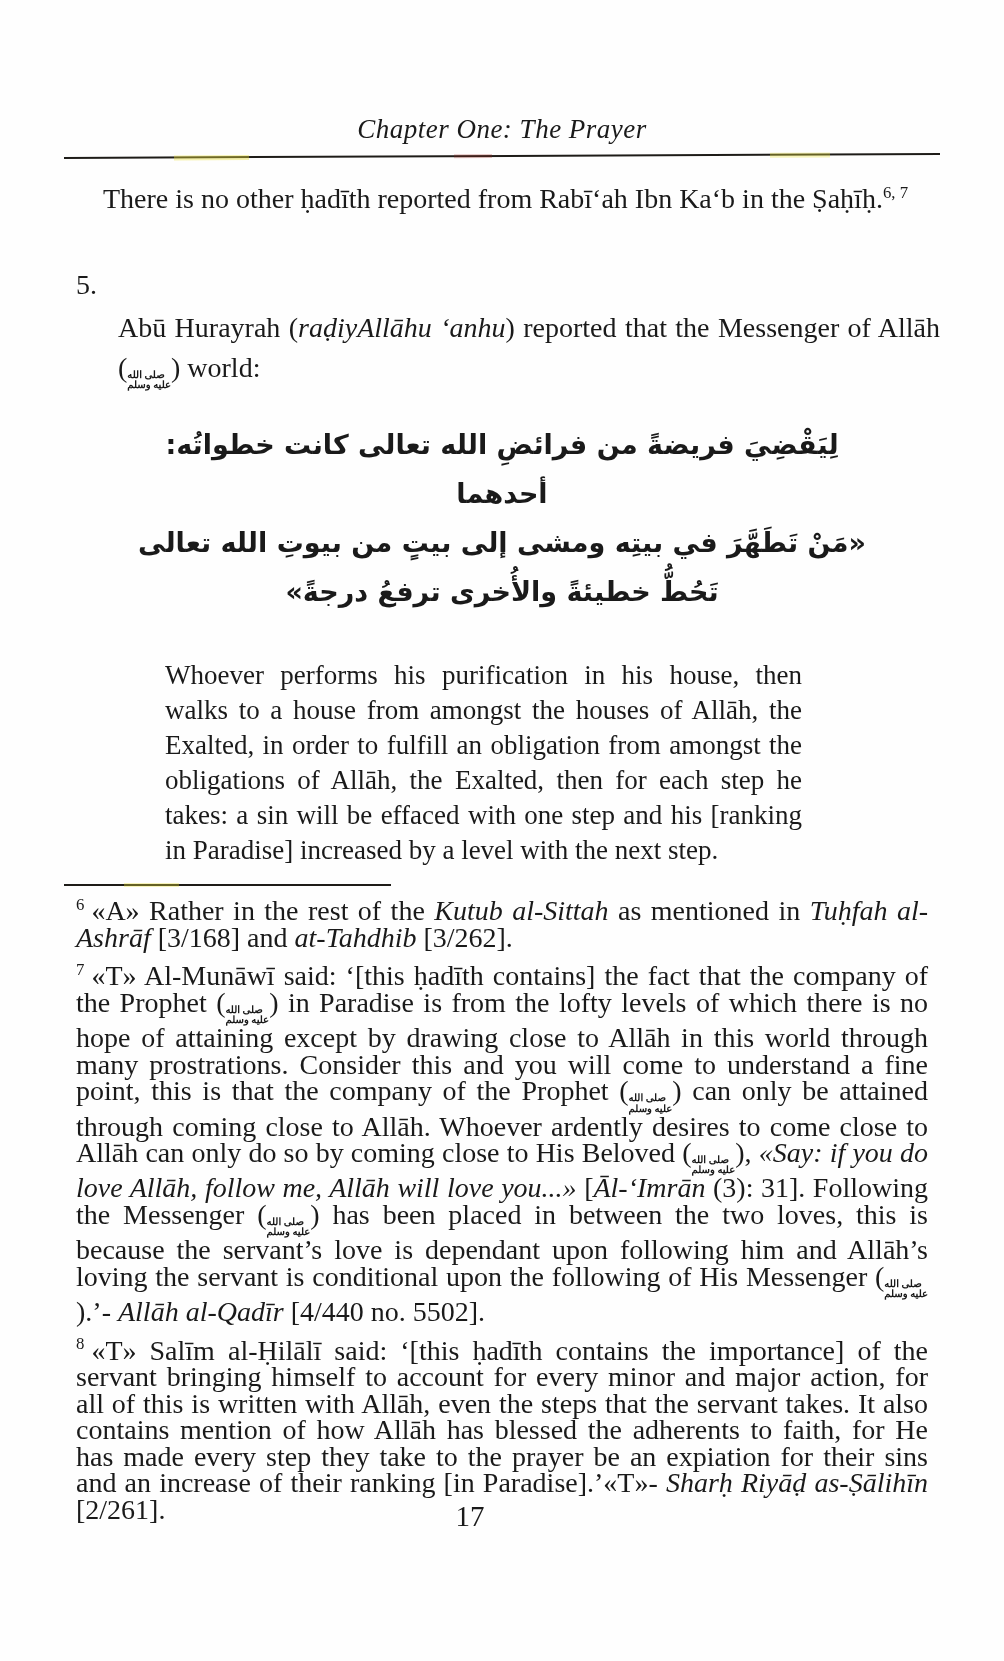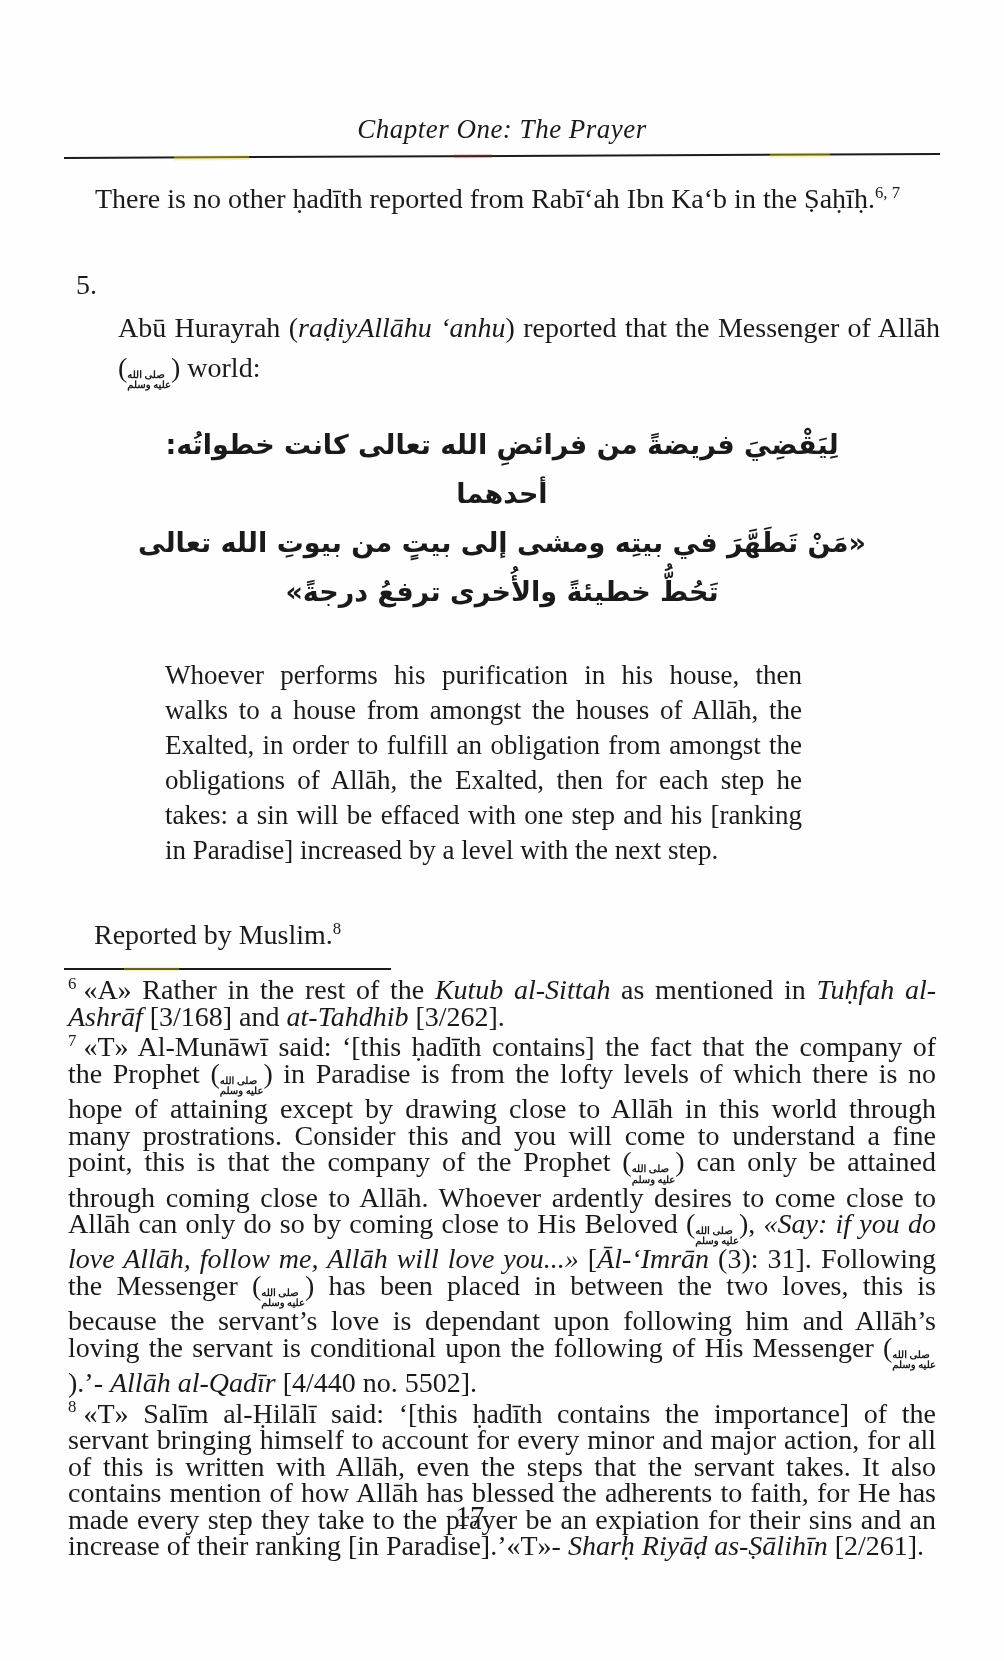--- a/index.html
+++ b/index.html
@@ -13,21 +13,21 @@
     text-align:center; font-style:italic; font-size:27px; line-height:30px; letter-spacing:0.5px;margin-top:28px;
   }
   .rule {
     margin-top:11px; height:0; border-top:2px solid #1e1c18;
     transform:rotate(-0.25deg); position:relative;
   }
   .rule .smudge1 { position:absolute; left:110px; top:-3px; width:75px; height:5px; background:rgba(235,225,60,0.40); }
   .rule .smudge2 { position:absolute; left:390px; top:-3px; width:38px; height:4px; background:rgba(160,40,30,0.25); }
   .rule .smudge3 { position:absolute; right:110px; top:-3px; width:60px; height:5px; background:rgba(235,225,60,0.35); }
 
-  p { margin:4px; }
+  p { margin:12px; }
   sup { font-size:0.60em; line-height:0; vertical-align:super; }
   .i { font-style:italic; }
 
   .intro {
     margin-top:22px; font-size:28px; line-height:40px; text-align:justify; text-indent:27px;
   }
 
   .hadith { margin-top:46px; display:flex; padding-left:12px; font-size:28px; line-height:40px; }
   .hadith-num { width:42px; flex:none; }
   .hadith-text { flex:1; text-align:justify;margin-top:43px; }
@@ -86,21 +86,20 @@
   </div>
 
   <div class="arabic">
     <div>لِيَقْضِيَ فريضةً من فرائضِ الله تعالى كانت خطواتُه: أحدهما</div>
     <div>«مَنْ تَطَهَّرَ في بيتِه ومشى إلى بيتٍ من بيوتِ الله تعالى</div>
     <div>تَحُطُّ خطيئةً والأُخرى ترفعُ درجةً»</div>
   </div>
 
   <p class="translation">Whoever performs his purification in his house, then walks to a house from amongst the houses of Allāh, the Exalted, in order to fulfill an obligation from amongst the obligations of Allāh, the Exalted, then for each step he takes: a sin will be effaced with one step and his [ranking in Paradise] increased by a level with the next step.</p>
 
-  <p class="attribution"><span>Reported by Muslim.</span><sup>8</sup></p>
 
   <div class="fn-rule">
     <span class="smudge1"></span>
   </div>
 
   <div class="footnotes">
     <p><sup class="fn-marker">6</sup><span><span>«A» Rather in the rest of the </span><span class="i">Kutub al-Sittah</span><span> as mentioned in </span><span class="i">Tuḥfah al-Ashrāf</span><span> [3/168] and </span><span class="i">at-Tahdhib</span><span> [3/262].</span></span></p>
     <p><sup class="fn-marker">7</sup><span><span>«T»  Al-Munāwī said: ‘[this ḥadīth contains] the fact that the company of the Prophet (</span><span class="saw">
             <span>صلى الله</span>
             <span>عليه وسلم</span>

